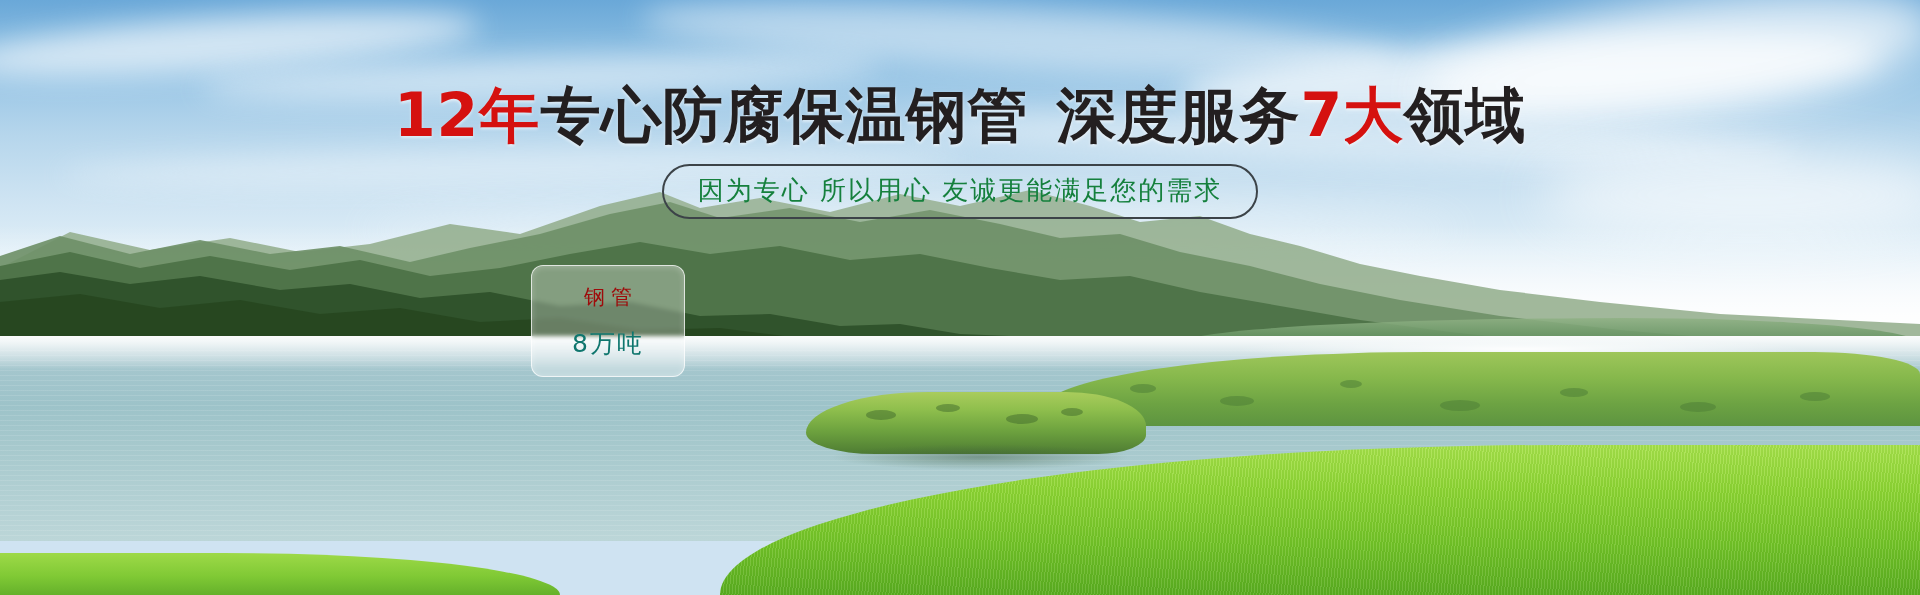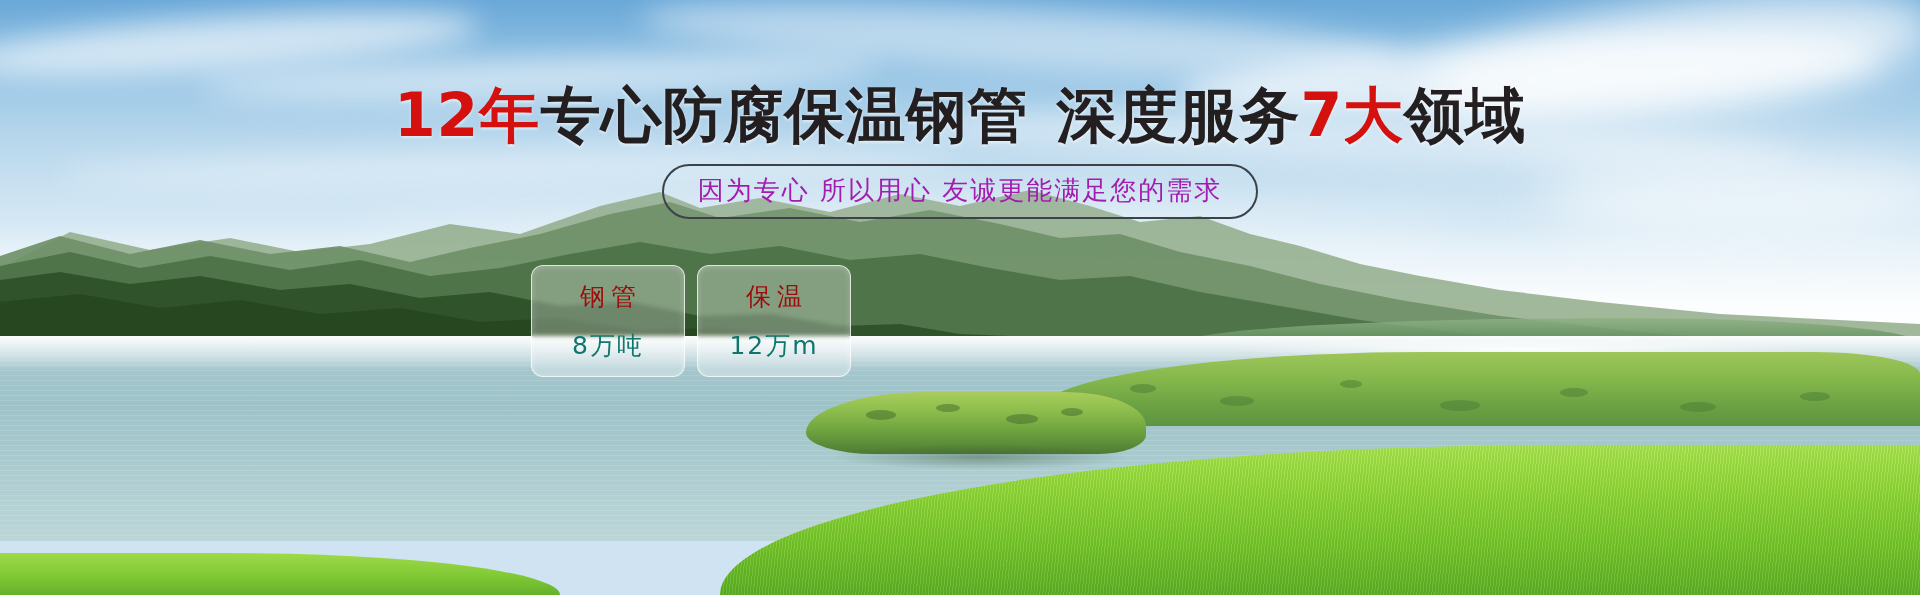--- a/index.html
+++ b/index.html
@@ -160,21 +160,21 @@
 
   .subtitle-wrap{
     position:absolute;left:0;top:164px;width:1920px;text-align:center;
   }
   .subtitle{
     display:inline-block;
     padding:10px 34px 12px;
     border:2px solid #3c4348;
     border-radius:30px;
     font-size:26px;
-    color:#a21caf;
+    color:#15803d;
     letter-spacing:2px;
     line-height:1.1;
     font-family:"DejaVu Sans","Liberation Sans",sans-serif;
     background:rgba(255,255,255,.05);
   }
 
   
   .cards{
     position:absolute;left:531px;top:265px;
     display:flex;gap:12px;
@@ -184,21 +184,21 @@
     border-radius:12px;
     border:1px solid rgba(255,255,255,.75);
     background:rgba(255,255,255,.30);
     backdrop-filter:blur(2px);
     display:flex;flex-direction:column;
     align-items:center;justify-content:center;
     box-shadow:0 1px 6px rgba(255,255,255,.25) inset;
   }
   .card-title{
     color:#9e0b0b;
-    font-size:25px;
+    font-size:21px;
     letter-spacing:6px;
     text-indent:6px;
     margin-bottom:16px;
     font-family:"DejaVu Sans","Liberation Sans",sans-serif;
   }
   .card-value{
     color:#0f766e;
     font-size:25px;
     letter-spacing:2px;
     font-family:"DejaVu Sans","Liberation Sans",sans-serif;
@@ -306,20 +306,16 @@
   </div>
 
   <div class="cards">
 
     <div class="card">
       <div class="card-title">钢管</div>
       <div class="card-value"><span>8万吨</span></div>
     </div>
 
 
-    <div class="card">
-      <div class="card-title">保温</div>
-      <div class="card-value"><span>12万m</span></div>
-    </div>
 
   </div>
 
 </div>
 
 </body></html>

